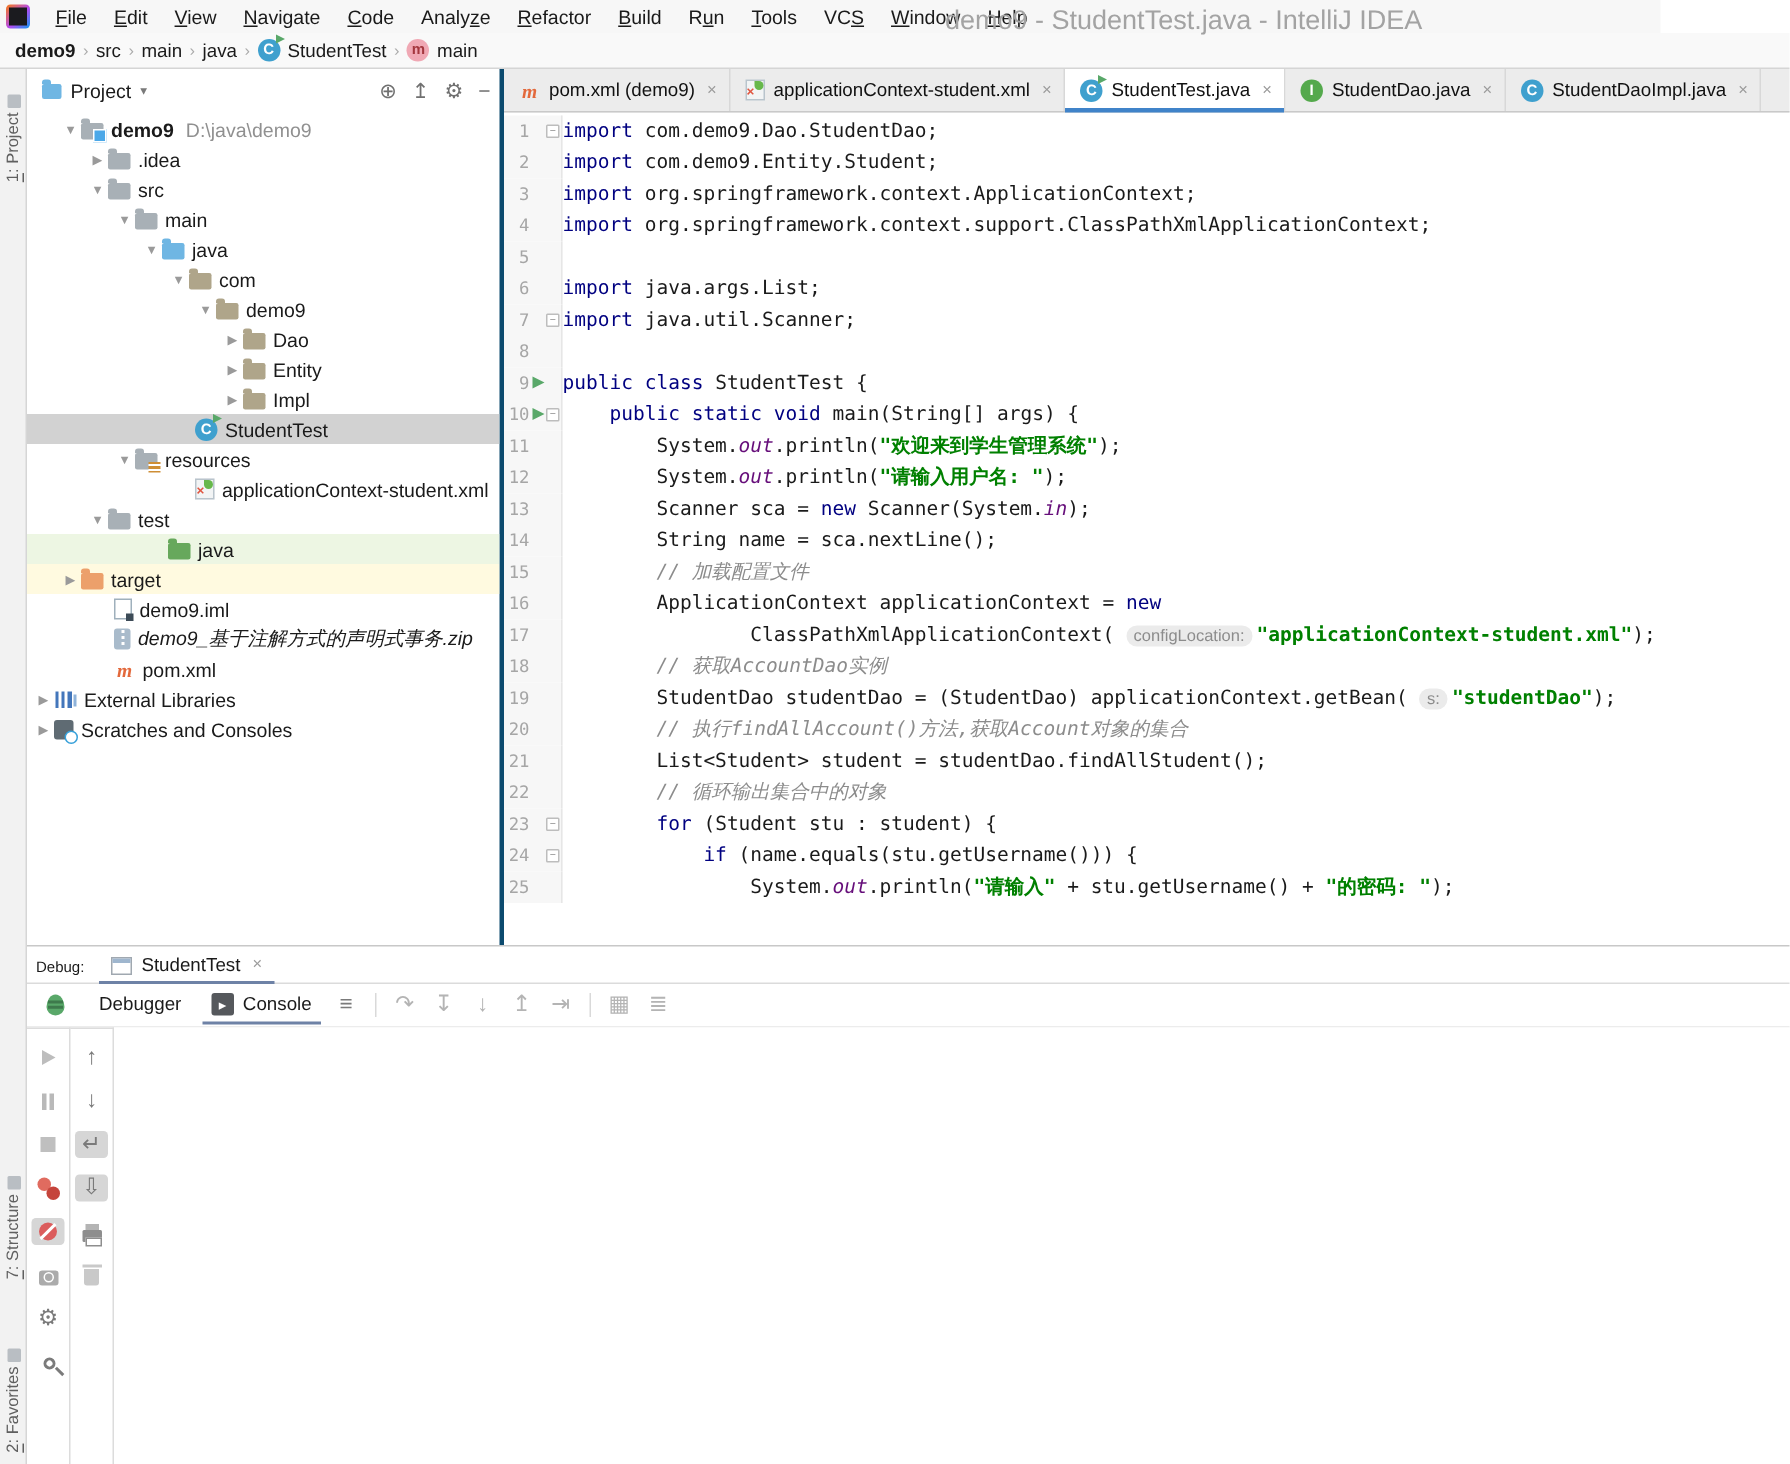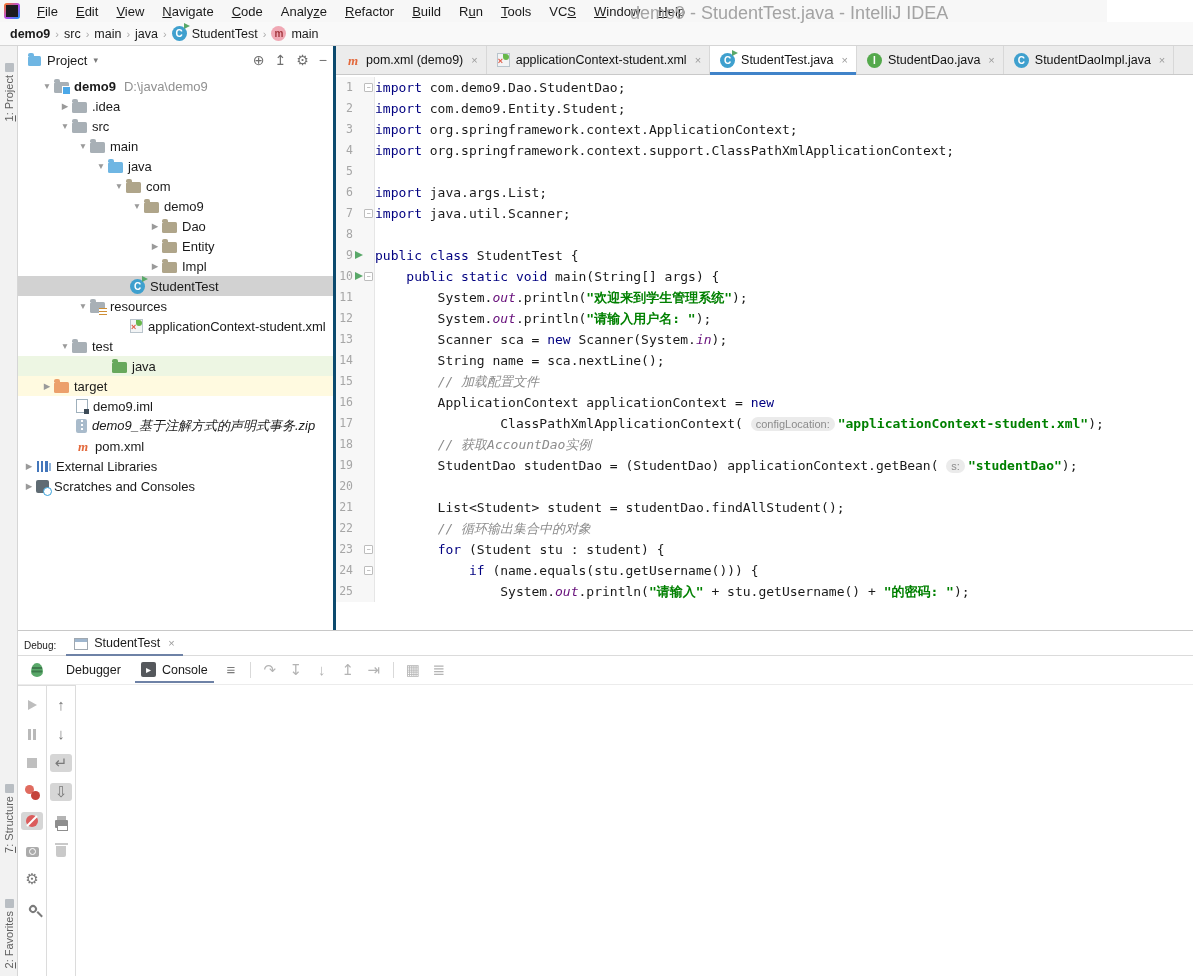--- a/index.html
+++ b/index.html
@@ -156,21 +156,21 @@
 
   
   #debug{position:absolute;top:630px;left:18px;width:1175px;height:346px;background:#fff;
     border-top:1px solid #C8C8C8}
   #debug-header{height:25px;display:flex;align-items:flex-end;border-bottom:1px solid #DBDBDB;padding-left:6px}
   #debug-label{font-size:10px;padding:0 10px 4px 0}
   .session-tab{display:flex;align-items:center;gap:6px;padding:3px 8px 4px 8px;font-size:12.5px;
     border-bottom:2px solid #6E82A6;margin-bottom:-1px;cursor:default}
   #debug-toolbar{height:29px;display:flex;align-items:center;border-bottom:1px solid #ECECEC}
   .bug-slot{width:38px;display:flex;justify-content:center}
-  .vtab{display:flex;align-items:center;gap:6px;font-size:12.5px;padding:5px 10px 6px;position:relative;cursor:default}
+  .vtab{display:flex;gap:6px;font-size:12.5px;padding:5px 10px 6px;position:relative;cursor:default}
   .vtab.active::after{content:"";position:absolute;left:4px;right:4px;bottom:0;height:2px;background:#6E82A6}
   .tb-ic{width:22px;text-align:center;margin:0 2px;cursor:default}
   .tb-sep{width:1px;height:16px;background:#D9D9D9;margin:0 6px}
   #debug-body{display:flex;height:291px}
   .icol{width:29px;display:flex;flex-direction:column;align-items:center;gap:11px;
     padding-top:10px;border-right:1px solid #DCDCDC;border-top:1px solid #DCDCDC}
   .icol .slot{width:22px;height:18px;display:flex;justify-content:center;align-items:center;cursor:default}
   #console-area{flex:1;background:#fff}
 </style>
 </head>
@@ -384,21 +384,21 @@
       <div class="cline"><div class="gut"><span class="ln">10</span><span class="run"></span><span class="fold">−</span></div><div class="ctext"><span class="t-pl">    </span><span class="t-kw">public</span><span class="t-pl"> </span><span class="t-kw">static</span><span class="t-pl"> </span><span class="t-kw">void</span><span class="t-pl"> main(String[] args) {</span></div></div>
       <div class="cline"><div class="gut"><span class="ln">11</span></div><div class="ctext"><span class="t-pl">        System.</span><span class="t-fld">out</span><span class="t-pl">.println(</span><span class="t-str">"欢迎来到学生管理系统"</span><span class="t-pl">);</span></div></div>
       <div class="cline"><div class="gut"><span class="ln">12</span></div><div class="ctext"><span class="t-pl">        System.</span><span class="t-fld">out</span><span class="t-pl">.println(</span><span class="t-str">"请输入用户名: "</span><span class="t-pl">);</span></div></div>
       <div class="cline"><div class="gut"><span class="ln">13</span></div><div class="ctext"><span class="t-pl">        Scanner sca = </span><span class="t-kw">new</span><span class="t-pl"> Scanner(System.</span><span class="t-fld">in</span><span class="t-pl">);</span></div></div>
       <div class="cline"><div class="gut"><span class="ln">14</span></div><div class="ctext"><span class="t-pl">        String name = sca.nextLine();</span></div></div>
       <div class="cline"><div class="gut"><span class="ln">15</span></div><div class="ctext"><span class="t-pl">        </span><span class="t-cmt">// 加载配置文件</span></div></div>
       <div class="cline"><div class="gut"><span class="ln">16</span></div><div class="ctext"><span class="t-pl">        ApplicationContext applicationContext = </span><span class="t-kw">new</span></div></div>
       <div class="cline"><div class="gut"><span class="ln">17</span></div><div class="ctext"><span class="t-pl">                ClassPathXmlApplicationContext( </span><span class="t-hint">configLocation:</span><span class="t-str">"applicationContext-student.xml"</span><span class="t-pl">);</span></div></div>
       <div class="cline"><div class="gut"><span class="ln">18</span></div><div class="ctext"><span class="t-pl">        </span><span class="t-cmt">// 获取AccountDao实例</span></div></div>
       <div class="cline"><div class="gut"><span class="ln">19</span></div><div class="ctext"><span class="t-pl">        StudentDao studentDao = (StudentDao) applicationContext.getBean( </span><span class="t-hint">s:</span><span class="t-str">"studentDao"</span><span class="t-pl">);</span></div></div>
-      <div class="cline"><div class="gut"><span class="ln">20</span></div><div class="ctext"><span class="t-pl">        </span></div></div>
+      <div class="cline"><div class="gut"><span class="ln">20</span></div><div class="ctext"><span class="t-pl">        </span><span class="t-cmt">// 执行findAllAccount()方法,获取Account对象的集合</span></div></div>
       <div class="cline"><div class="gut"><span class="ln">21</span></div><div class="ctext"><span class="t-pl">        List&lt;Student&gt; student = studentDao.findAllStudent();</span></div></div>
       <div class="cline"><div class="gut"><span class="ln">22</span></div><div class="ctext"><span class="t-pl">        </span><span class="t-cmt">// 循环输出集合中的对象</span></div></div>
       <div class="cline"><div class="gut"><span class="ln">23</span><span class="fold">−</span></div><div class="ctext"><span class="t-pl">        </span><span class="t-kw">for</span><span class="t-pl"> (Student stu : student) {</span></div></div>
       <div class="cline"><div class="gut"><span class="ln">24</span><span class="fold">−</span></div><div class="ctext"><span class="t-pl">            </span><span class="t-kw">if</span><span class="t-pl"> (name.equals(stu.getUsername())) {</span></div></div>
       <div class="cline"><div class="gut"><span class="ln">25</span></div><div class="ctext"><span class="t-pl">                System.</span><span class="t-fld">out</span><span class="t-pl">.println(</span><span class="t-str">"请输入"</span><span class="t-pl"> + stu.getUsername() + </span><span class="t-str">"的密码: "</span><span class="t-pl">);</span></div></div>
     </div>
 </div>
 
 <div id="debug">
   <div id="debug-header">

